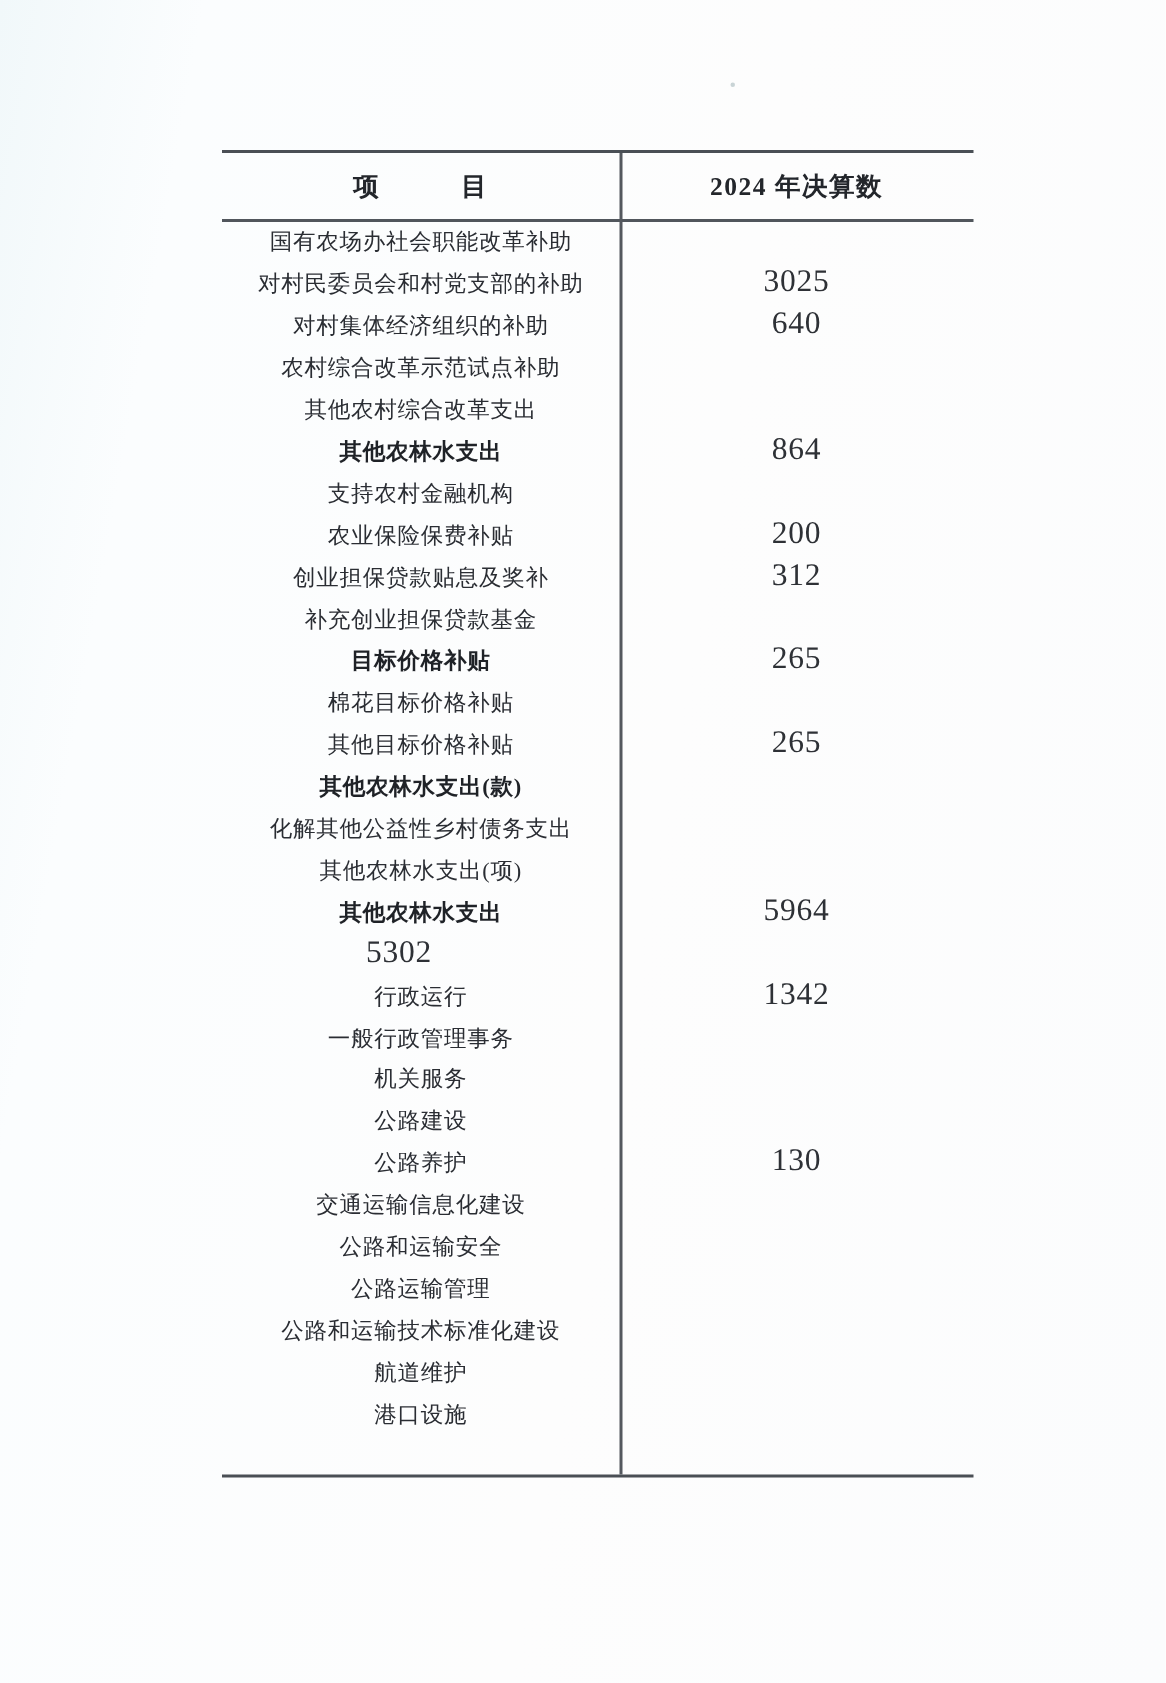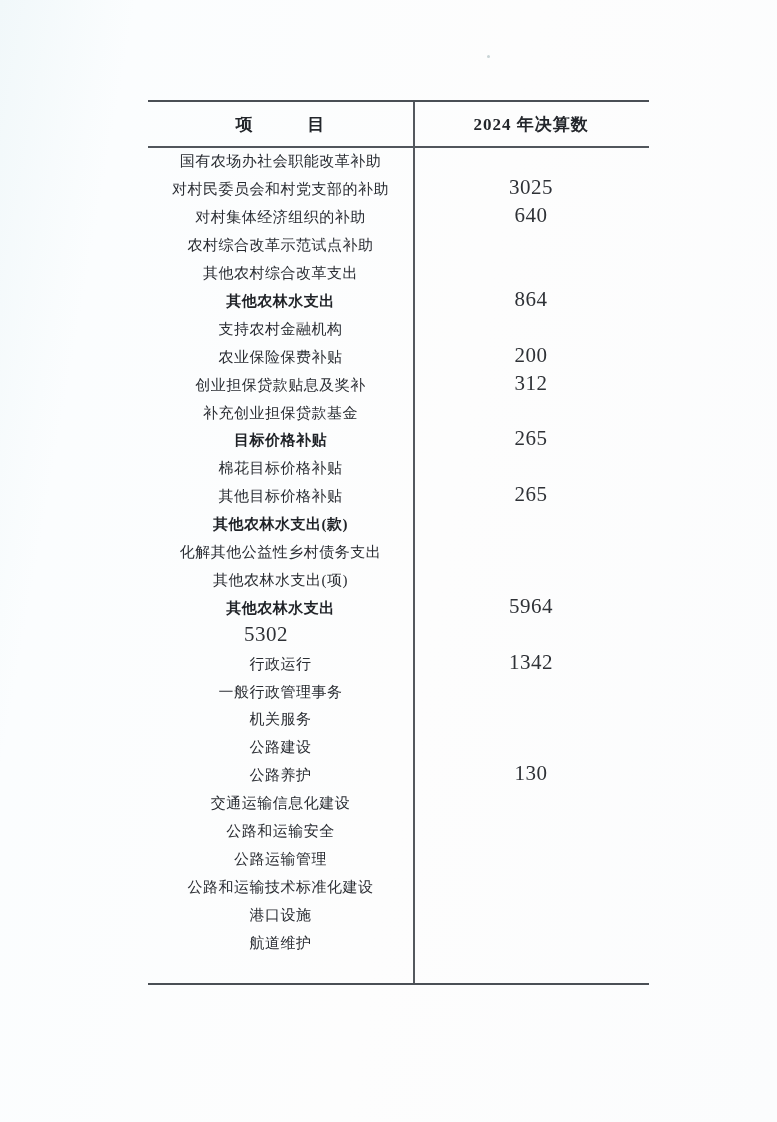--- a/index.html
+++ b/index.html
@@ -217,24 +217,24 @@
         </div>
         <div class="tr">
           <div class="td td-label">公路运输管理</div>
           <div class="td td-value"></div>
         </div>
         <div class="tr">
           <div class="td td-label">公路和运输技术标准化建设</div>
           <div class="td td-value"></div>
         </div>
         <div class="tr">
+          <div class="td td-label">航道维护</div>
+          <div class="td td-value"></div>
+        </div>
+        <div class="tr">
           <div class="td td-label">港口设施</div>
-          <div class="td td-value"></div>
-        </div>
-        <div class="tr">
-          <div class="td td-label">航道维护</div>
           <div class="td td-value"></div>
         </div>
       </div>
 
     <div class="vline"></div>
   </div>
 </div>
 
 </body></html>

